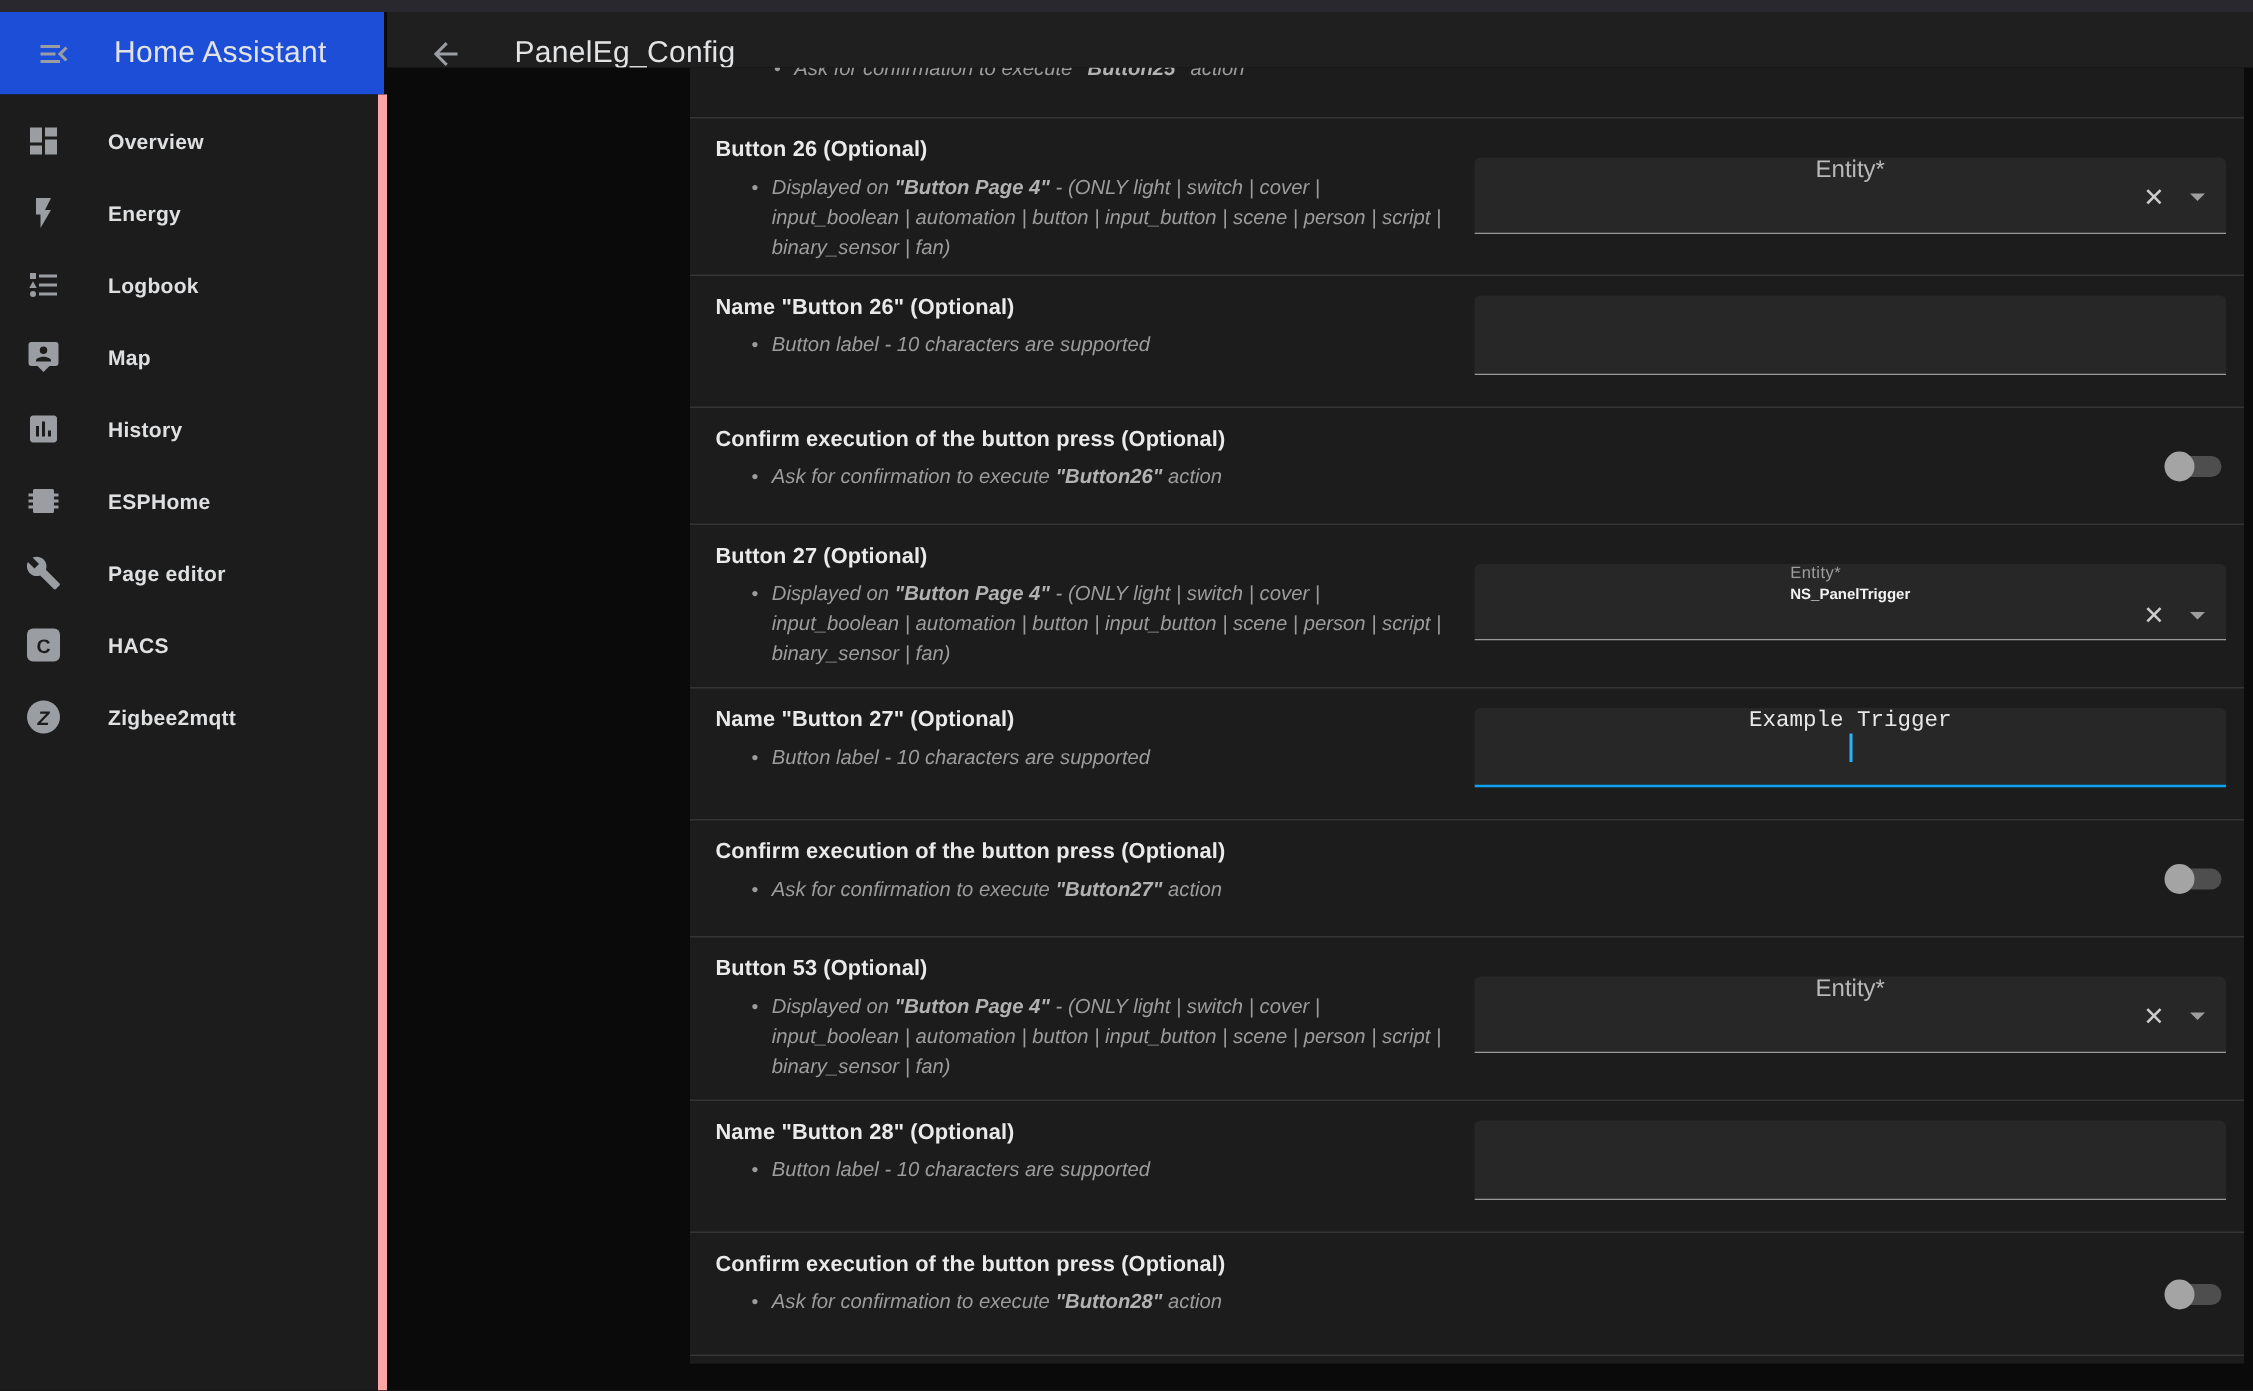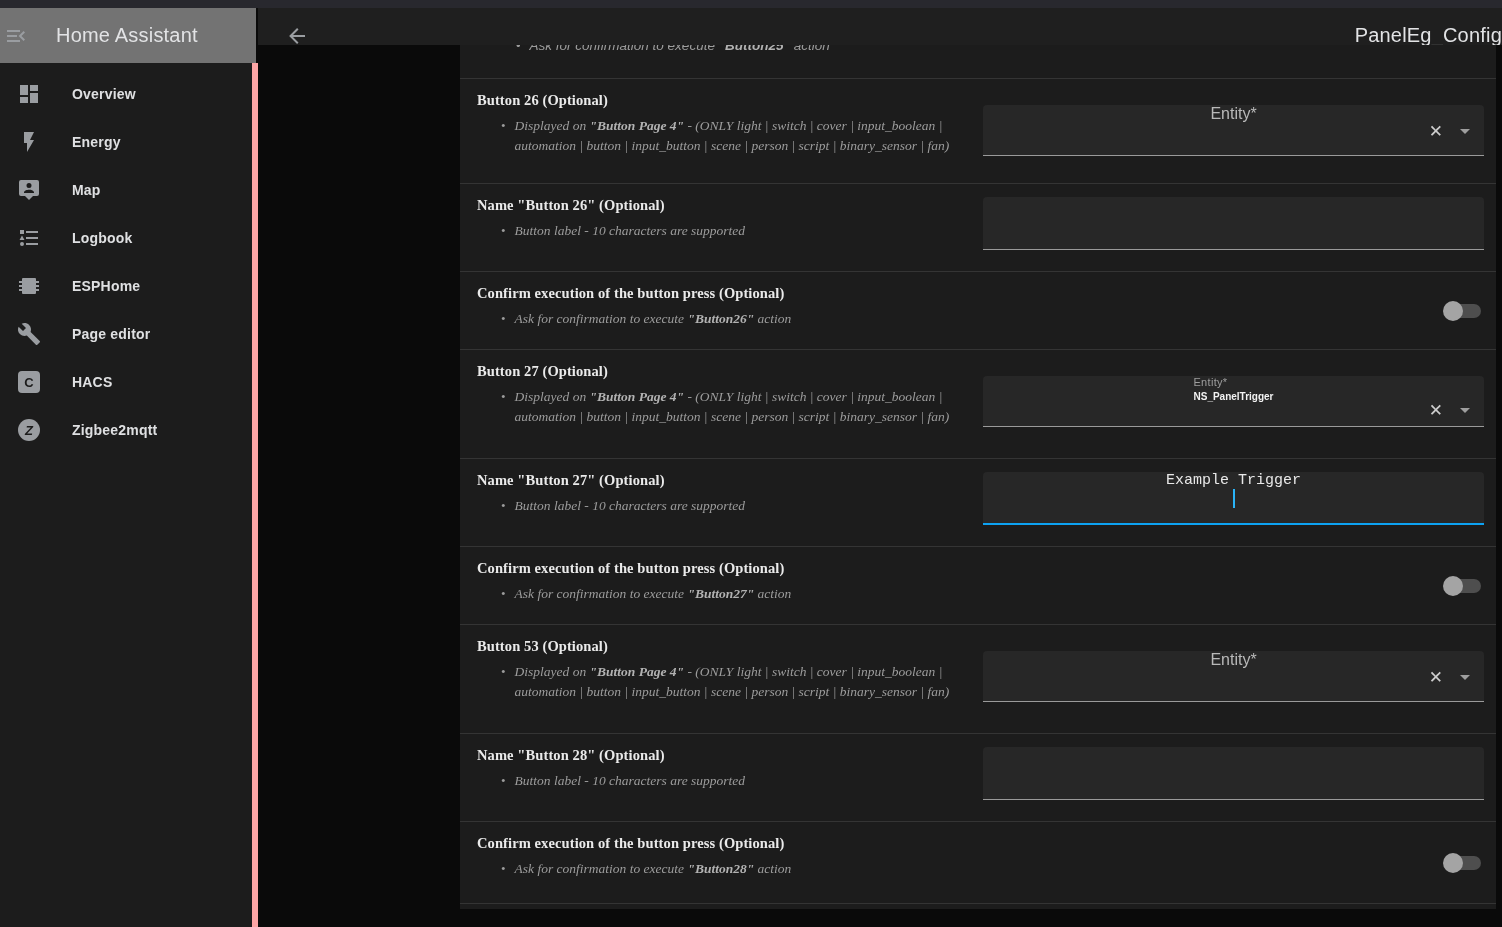--- a/index.html
+++ b/index.html
@@ -7,23 +7,23 @@
   body {
     background:#0a0a0a;
     font-family:"Liberation Sans", sans-serif;
     position:relative;
     color:#e8e8e8;
   }
   .top-strip { position:absolute; left:0; top:0; width:100%; height:8px; background:#28282e; }
 
   
   .app-header { position:absolute; left:0; top:8px; width:100%; height:55px; display:flex; background:#202020; }
-  .header-left { flex:0 0 258px; display:flex; align-items:center; padding-left:4px; border-right:2px solid #0a0a0a; background:#737373; }
+  .header-left { flex:0 0 258px; display:flex; align-items:center; padding-left:24px; border-right:2px solid #0a0a0a; background:#1d4ed8; }
   .app-title { font-size:20px; font-weight:500; color:#e2e3e5; margin-left:28px; letter-spacing:0.2px; }
-  .header-main { flex:1; display:flex; align-items:center; padding-left:27px; background:#1f1f1f;justify-content:space-between; }
+  .header-main { flex:1; display:flex; align-items:center; padding-left:27px; background:#1f1f1f; }
   .page-title { font-size:20px; font-weight:500; color:#e2e3e5; margin-left:34px; letter-spacing:0.2px; }
   .icon-btn { background:none; border:none; cursor:pointer; color:#9a9da1; display:flex; align-items:center; justify-content:center; width:24px; height:24px; padding:0; }
   .icon-btn svg { width:24px; height:24px; fill:currentColor; }
 
   
   .sidebar { position:absolute; left:0; top:63px; width:258px; height:864px; background:#1c1c1c; border-right:6px solid #fca5a5; padding-top:7px; }
   .nav-item { height:48px; display:flex; align-items:center; padding-left:17px; cursor:pointer; }
   .nav-icon { width:24px; height:24px; color:#9a9da1; display:flex; align-items:center; justify-content:center; flex:0 0 24px; }
   .nav-icon svg { width:24px; height:24px; fill:currentColor; }
   .nav-label { margin-left:31px; font-size:14px; font-weight:700; color:#dfe0e2; letter-spacing:0.2px; }
@@ -41,21 +41,21 @@
   .row { display:flex; border-bottom:1px solid #343434; }
   .row-partial { height:34px; position:relative; overflow:hidden; display:block; }
   .row-partial .bullet-line { position:absolute; top:-9px; left:56px; margin:0; padding:0; white-space:nowrap; }
   .r-entity { height:105px; }
   .r-entity-tall { height:109px; }
   .r-name { height:88px; }
   .r-confirm { height:78px; }
   .r-confirm-last { height:82px; }
   .filler { height:5px; background:#1c1c1c; }
 
-  .row-left { flex:0 0 505px; padding:13px 0 0 17px;font-family:Liberation Serif, serif; }
+  .row-left { flex:0 0 505px; padding:13px 0 0 17px; }
   .row-title { font-size:14.5px; font-weight:700; color:#eaeaea; letter-spacing:0.1px; }
   .bullet-line { display:flex; margin-top:7px; padding-left:24px; }
   .bullet-dot { color:#9c9c9c; font-size:13px; line-height:20px; margin-right:9px; }
   .bullet-dot::before { content:"•"; }
   .bullet-text { font-style:italic; color:#9c9c9c; font-size:13.5px; line-height:20px; max-width:450px; }
   .bullet-text b { color:#b2b2b2; }
 
   .row-right { flex:1; padding:0 12px 0 18px; }
   .row-right.confirm { display:flex; align-items:center; justify-content:flex-end; }
 
@@ -118,32 +118,40 @@
     <span class="nav-icon">
         <svg viewBox="0 0 24 24">
           <path d="M7,2V13H10V22L17,10H13L17,2H7Z"></path>
         </svg>
       </span>
     <span class="nav-label">Energy</span>
   </div>
   <div class="nav-item">
     <span class="nav-icon">
         <svg viewBox="0 0 24 24">
+          <path d="M5,9.5L7.5,14H2.5L5,9.5M3,4H7V8H3V4M5,20A2,2 0 0,0 7,18A2,2 0 0,0 5,16A2,2 0 0,0 3,18A2,2 0 0,0 5,20M9,5V7H21V5H9M9,19H21V17H9V19M9,13H21V11H9V13Z"></path>
+        </svg>
+      </span>
+    <span class="nav-label">Logbook</span>
+  </div>
+  <div class="nav-item">
+    <span class="nav-icon">
+        <svg viewBox="0 0 24 24">
           <path d="M20,2H4A2,2 0 0,0 2,4V16A2,2 0 0,0 4,18H8L12,22L16,18H20A2,2 0 0,0 22,16V4A2,2 0 0,0 20,2M12,5A2.5,2.5 0 0,1 14.5,7.5A2.5,2.5 0 0,1 12,10A2.5,2.5 0 0,1 9.5,7.5A2.5,2.5 0 0,1 12,5M17,15H7V14.25C7,12.58 10.33,11.75 12,11.75C13.67,11.75 17,12.58 17,14.25V15Z"></path>
         </svg>
       </span>
     <span class="nav-label">Map</span>
   </div>
   <div class="nav-item">
     <span class="nav-icon">
         <svg viewBox="0 0 24 24">
-          <path d="M5,9.5L7.5,14H2.5L5,9.5M3,4H7V8H3V4M5,20A2,2 0 0,0 7,18A2,2 0 0,0 5,16A2,2 0 0,0 3,18A2,2 0 0,0 5,20M9,5V7H21V5H9M9,19H21V17H9V19M9,13H21V11H9V13Z"></path>
-        </svg>
-      </span>
-    <span class="nav-label">Logbook</span>
+          <path d="M19,3H5C3.9,3 3,3.9 3,5V19C3,20.1 3.9,21 5,21H19C20.1,21 21,20.1 21,19V5C21,3.9 20.1,3 19,3M9,17H7V10H9V17M13,17H11V7H13V17M17,17H15V13H17V17Z"></path>
+        </svg>
+      </span>
+    <span class="nav-label">History</span>
   </div>
   <div class="nav-item">
     <span class="nav-icon">
         <svg viewBox="0 0 24 24">
           <path d="M6,4H18A1,1 0 0,1 19,5V19A1,1 0 0,1 18,20H6A1,1 0 0,1 5,19V5A1,1 0 0,1 6,4M2,7H5V9H2V7M2,11H5V13H2V11M2,15H5V17H2V15M19,7H22V9H19V7M19,11H22V13H19V11M19,15H22V17H19V15M9,15H10V18H9V15M11,15H12V18H11V15M13,15H14V18H13V15Z"></path>
         </svg>
       </span>
     <span class="nav-label">ESPHome</span>
   </div>
   <div class="nav-item">

